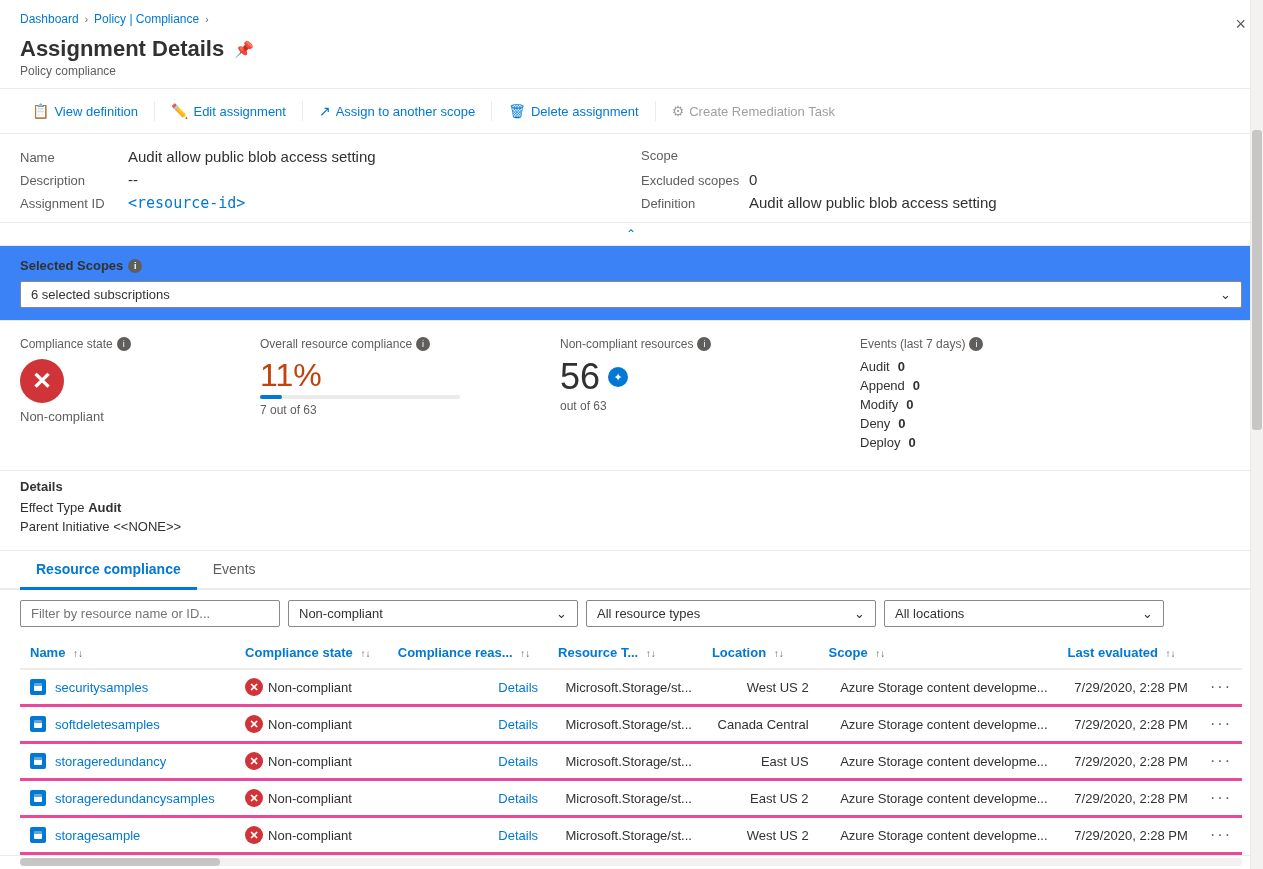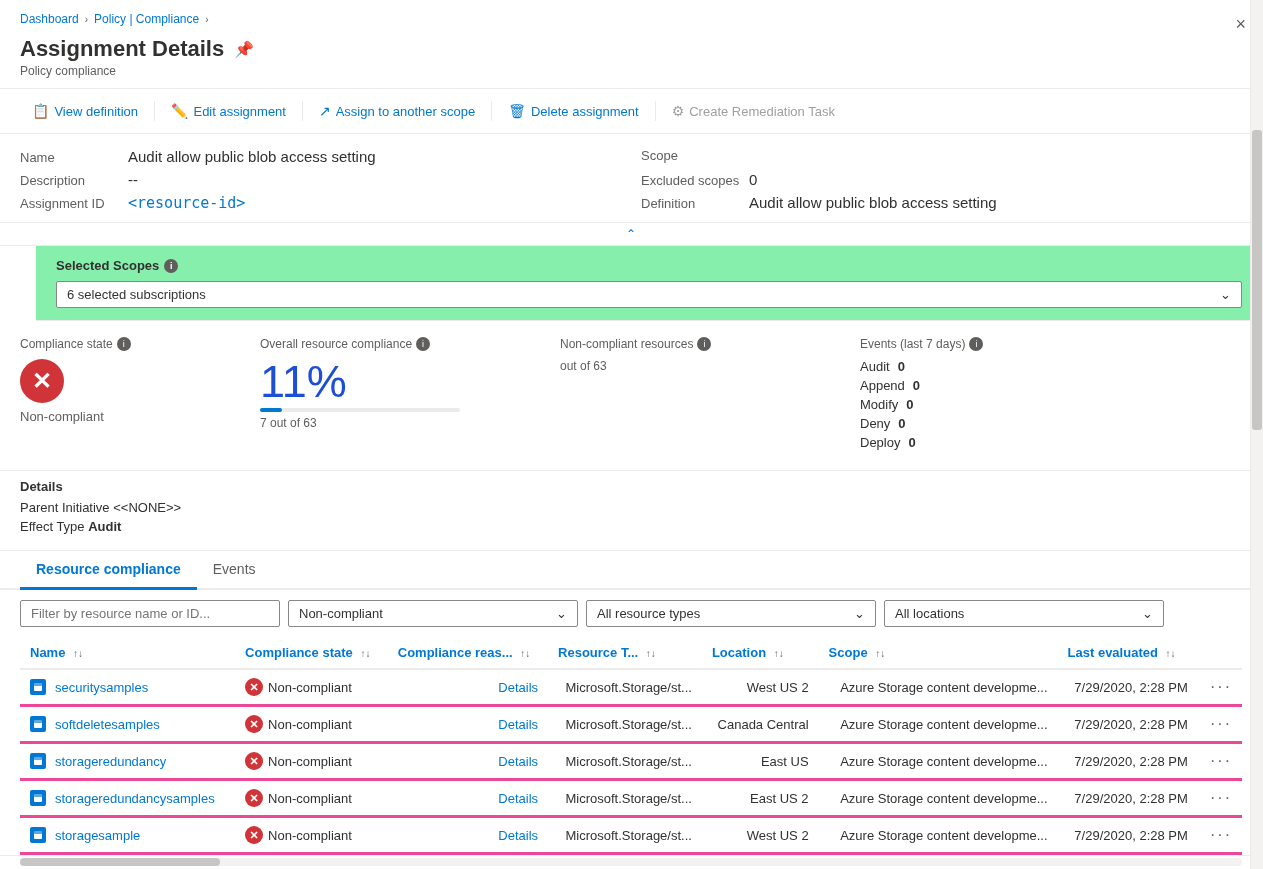--- a/index.html
+++ b/index.html
@@ -33,31 +33,31 @@
     .detail-row { display: flex; gap: 8px; align-items: baseline; }
     .detail-label { color: #605e5c; min-width: 100px; font-size: 13px; }
     .detail-value { color: #323130; font-size: 15px; }
     .detail-value.code { font-family: monospace; color: #0078d4; }
     
     
     .collapse-bar { display: flex; justify-content: center; padding: 4px; border-bottom: 1px solid #edebe9; cursor: pointer; }
     .collapse-bar span { color: #0078d4; font-size: 12px; }
     
     
-    .scopes-section { background: #86efac; padding: 12px 20px; border-bottom: 1px solid #edebe9; margin-left: 36px; }
+    .scopes-section { background: #3b82f6; padding: 12px 20px; border-bottom: 1px solid #edebe9; }
     .scopes-title { font-size: 13px; font-weight: 600; color: #323130; margin-bottom: 8px; display: flex; align-items: center; gap: 5px; }
     .info-icon { width: 14px; height: 14px; border-radius: 50%; background: #605e5c; color: #fff; font-size: 9px; display: inline-flex; align-items: center; justify-content: center; cursor: pointer; }
     .scope-dropdown { display: flex; align-items: center; border: 1px solid #8a8886; background: #fff; padding: 5px 10px; gap: 8px; cursor: pointer; min-width: 200px; font-size: 13px; border-radius: 2px; }
     .scope-dropdown .chevron-down { margin-left: auto; }
     
     
     .metrics-section { padding: 16px 20px; display: grid; grid-template-columns: 220px 280px 280px auto; gap: 20px; border-bottom: 1px solid #edebe9; }
     .metric-block { }
     .metric-title { font-size: 12px; color: #605e5c; margin-bottom: 8px; display: flex; align-items: center; gap: 4px; }
-    .metric-value-large { font-size: 45px; font-weight: 300; color: #1d4ed8; line-height: 1; }
+    .metric-value-large { font-size: 32px; font-weight: 300; color: #c2410c; line-height: 1; }
     .metric-subtitle { font-size: 12px; color: #605e5c; margin-top: 4px; }
     .non-compliant-icon { width: 44px; height: 44px; border-radius: 50%; background: #d13438; color: #fff; display: flex; align-items: center; justify-content: center; font-size: 24px; font-weight: bold; }
     .compliance-label { font-size: 13px; color: #605e5c; margin-top: 6px; }
     .progress-bar-container { margin-top: 4px; height: 4px; background: #edebe9; width: 200px; border-radius: 2px; }
     .progress-bar-fill { height: 4px; background: #0078d4; border-radius: 2px; }
     .nc-count { display: flex; align-items: center; gap: 8px; }
     .nc-number { font-size: 36px; font-weight: 300; color: #323130; line-height: 1; }
     .nc-icon { width: 20px; height: 20px; border-radius: 50%; background: #0078d4; display: flex; align-items: center; justify-content: center; color: #fff; font-size: 11px; }
     .events-list { font-size: 13px; }
     .event-row { display: flex; gap: 8px; margin-bottom: 4px; }
@@ -213,20 +213,24 @@
         <div class="progress-bar-fill" style="width: 11%;"></div>
       </div>
       <div class="metric-subtitle">7 out of 63</div>
     </div>
 
     <div class="metric-block">
       <div class="metric-title">
         <span>Non-compliant resources</span>
         <span class="info-icon">i</span>
       </div>
+      <div class="nc-count">
+        <span class="nc-number">56</span>
+        <span class="nc-icon">✦</span>
+      </div>
       <div class="metric-subtitle">out of 63</div>
     </div>
 
     <div class="metric-block">
       <div class="metric-title">
         <span>Events (last 7 days)</span>
         <span class="info-icon">i</span>
       </div>
       <div class="events-list">
         <div class="event-row">
@@ -249,26 +253,26 @@
           <span class="event-name">Deploy</span>
           <span class="event-count">0</span>
         </div>
       </div>
     </div>
   </div>
 
   <div class="details-section">
     <div class="details-title">Details</div>
     <div class="details-item">
+      <span>Effect Type</span>
+      <strong>Audit</strong>
+    </div>
+    <div class="details-item">
       <span>Parent Initiative</span>
       <span>&lt;&lt;NONE&gt;&gt;</span>
-    </div>
-    <div class="details-item">
-      <span>Effect Type</span>
-      <strong>Audit</strong>
     </div>
   </div>
 
   <div class="tab-bar">
     <div class="tab active">Resource compliance</div>
     <div class="tab">Events</div>
   </div>
 
   <div class="filter-bar">
     <input type="text" class="filter-input" placeholder="Filter by resource name or ID..." style="">

